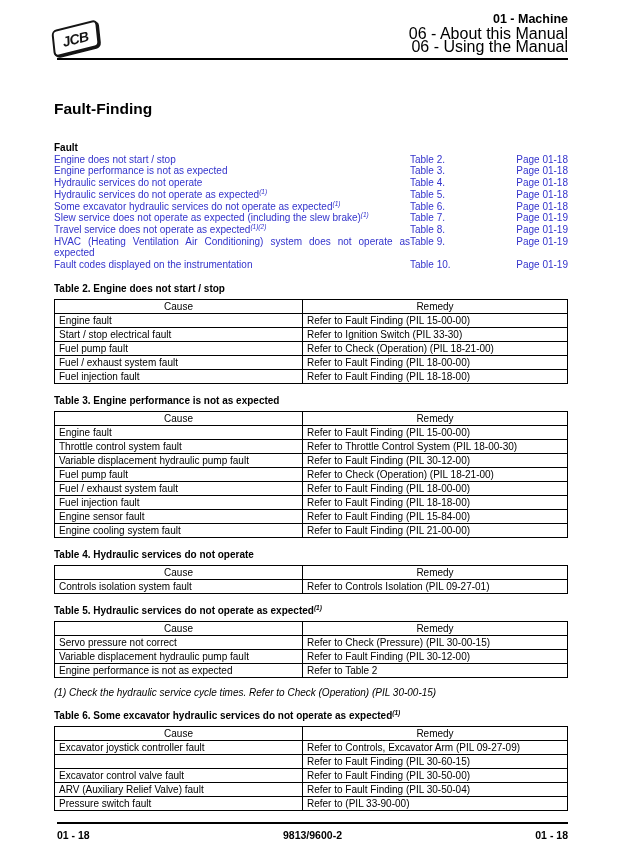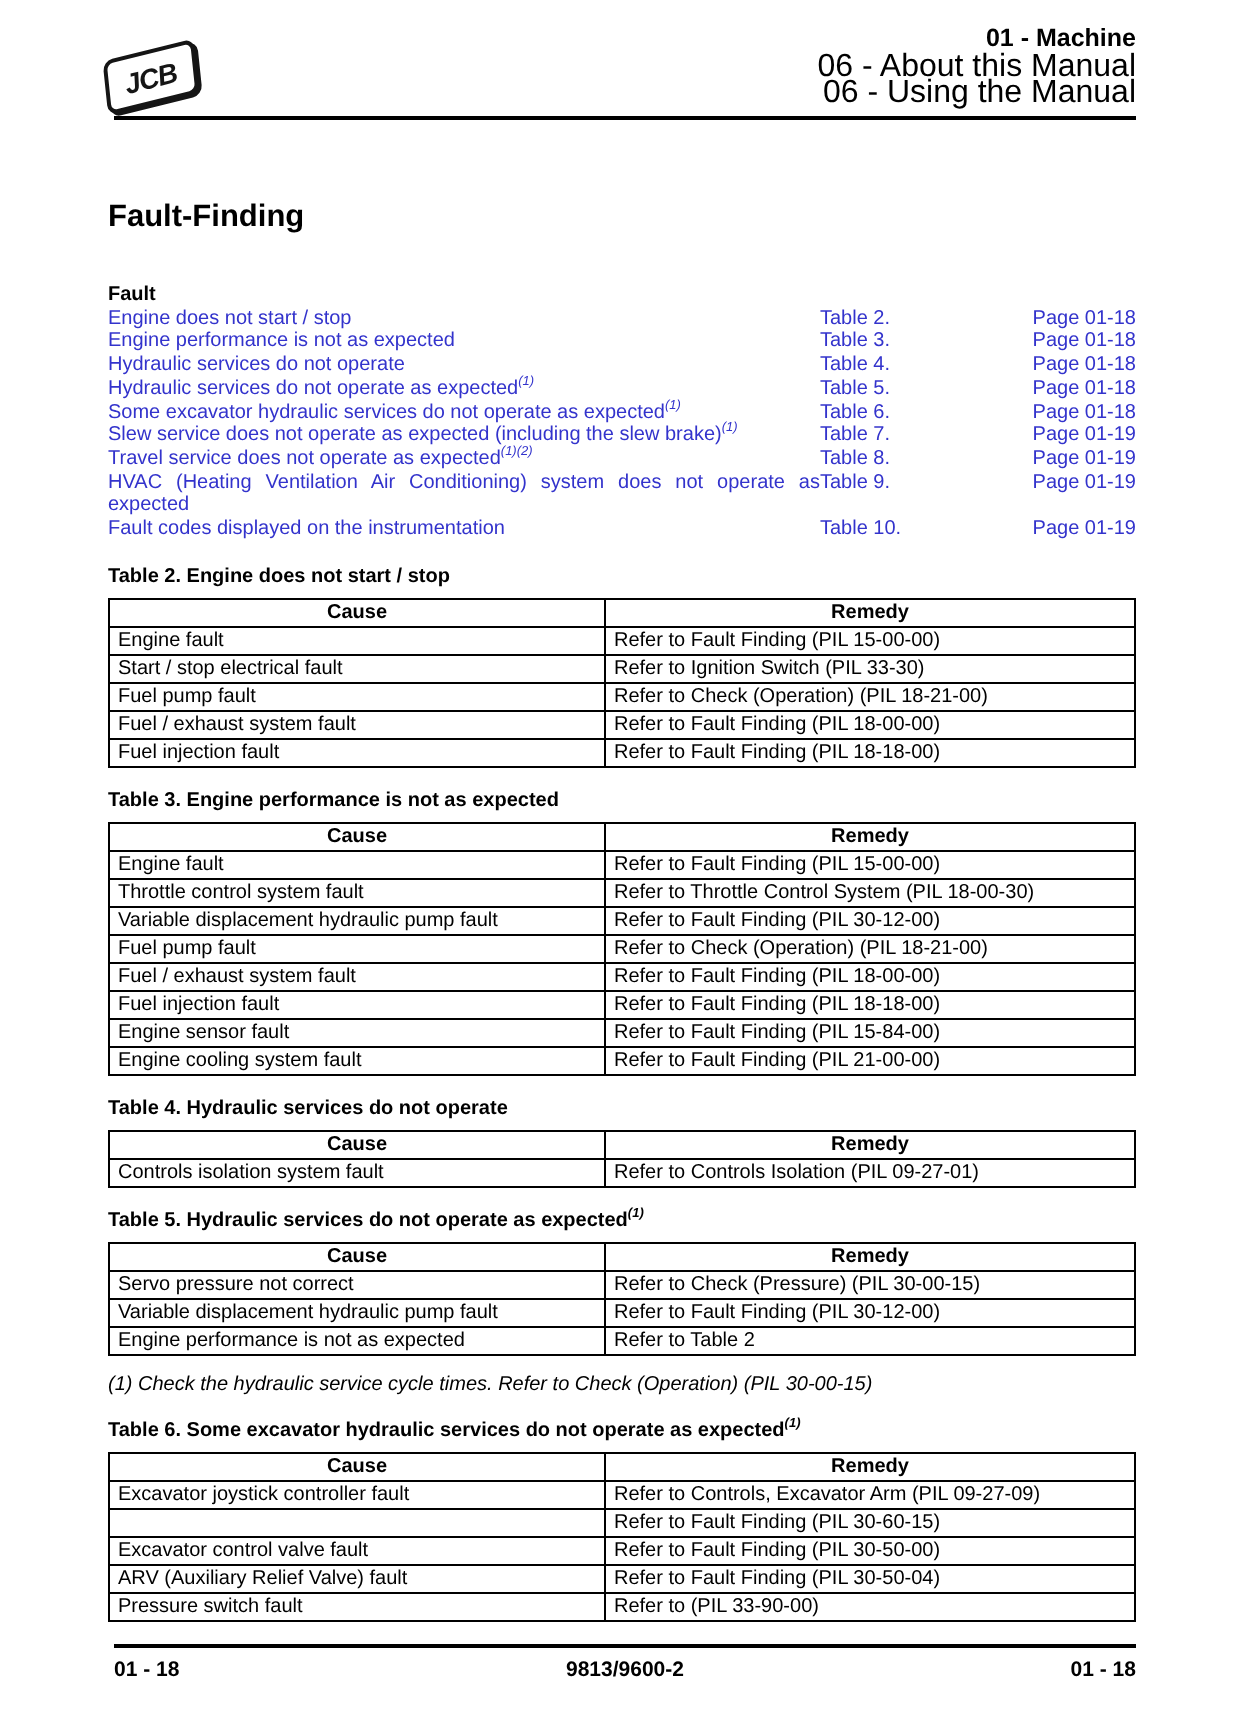--- a/index.html
+++ b/index.html
@@ -30,21 +30,21 @@
   .col-page  { flex:1; text-align:right; white-space:nowrap; }
   sup.fnref { font-size:6.5px; font-style:italic; vertical-align:super; line-height:0; }
 
   
   .tables { position:absolute; left:54px; top:283px; width:467px; font-size:10px; }
   .tbl-caption { font-weight:bold; margin:11px 0 4px; line-height:12px; }
   .tables > .tbl-caption:first-child { margin-top:0; }
   table.data-table { border-collapse:collapse; table-layout:fixed; width:514px; }
   table.data-table th, table.data-table td { border:1px solid #000; padding:1px 4px; line-height:11px; height:13px;
        overflow:hidden; white-space:nowrap; }
-  table.data-table th { font-weight:bold; text-align:center; }
+  table.data-table th { font-weight:normal; text-align:center; }
   table.data-table th:first-child, table.data-table td:first-child { width:248px; }
   .tbl-footnote { margin:9px 0 0; font-style:italic; line-height:12px; }
 
   
   .ftr-rule { position:absolute; left:57px; top:822px; width:511px; border-top:2px solid #000; }
   .footer { position:absolute; left:57px; top:829px; width:511px; display:flex; justify-content:space-between;
             font-size:10.5px; font-weight:bold; }
 </style>
 </head>
 <body>

